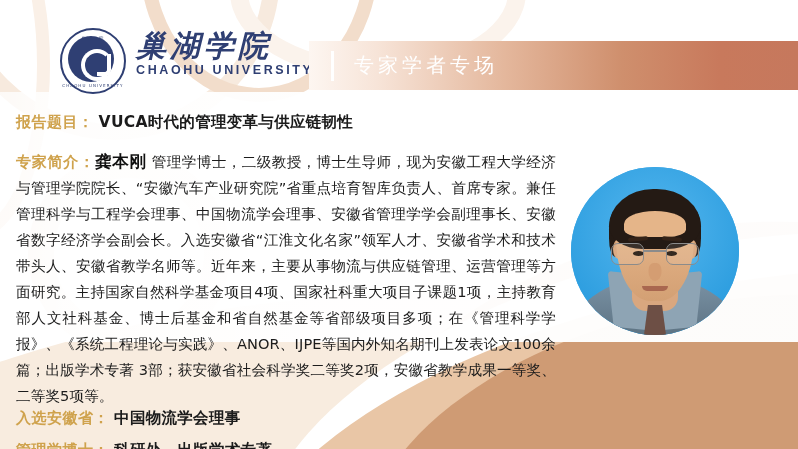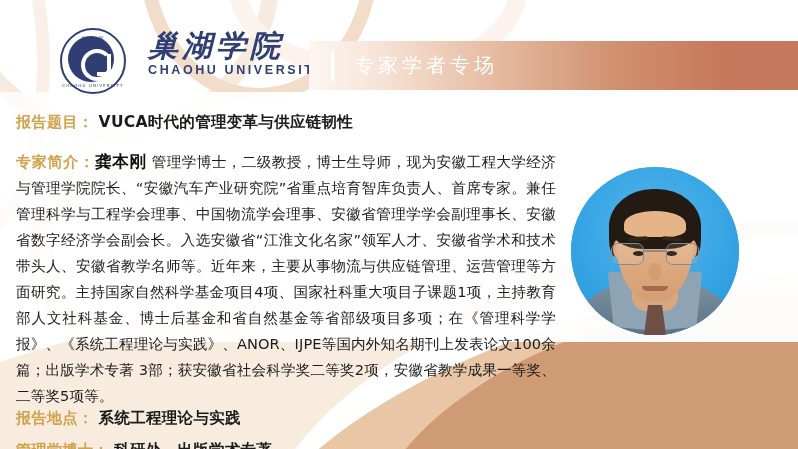--- a/index.html
+++ b/index.html
@@ -113,21 +113,20 @@
     position: absolute;
     left: 0; top: 0;
     width: 798px; height: 95px;
     z-index: 6;
   }
   .logo-block {
     position: absolute;
     left: 60px; top: 28px;
     display: flex;
     align-items: flex-start;
-    gap: 12px;
   }
   .seal {
     position: relative;
     width: 62px; height: 62px;
     border-radius: 50%;
     border: 2px solid #2f3f73;
     background: #ffffff;
     flex: none;
   }
   .seal-inner {
@@ -519,22 +518,22 @@
       <span class="label">报告题目：</span>
       <span class="value">VUCA时代的管理变革与供应链韧性</span>
     </div>
 
     <div class="bio">
       <div class="bio-para"><span class="label">专家简介：</span><span class="bio-name">龚本刚</span><span> 管理学博士，二级教授，博士生导师，现为安徽工程大学经济与管理学院院长、“安徽汽车产业研究院”省重点培育智库负责人、首席专家。兼任管理科学与工程学会理事、中国物流学会理事、安徽省管理学学会副理事长、安徽省数字经济学会副会长。入选安徽省“江淮文化名家”领军人才、安徽省学术和技术带头人、安徽省教学名师等。近年来，主要从事物流与供应链管理、运营管理等方面研究。主持国家自然科学基金项目4项、国家社科重大项目子课题1项，主持教育部人文社科基金、博士后基金和省自然基金等省部级项目多项；在《管理科学学报》、《系统工程理论与实践》、ANOR、IJPE等国内外知名期刊上发表论文100余篇；出版学术专著 3部；获安徽省社会科学奖二等奖2项，安徽省教学成果一等奖、二等奖5项等。</span></div>
     </div>
 
 
     <div class="row-place">
-      <span class="label">报告地点：</span>
-      <span class="value">系统工程理论与实践</span>
+      <span class="label">入选安徽省：</span>
+      <span class="value">中国物流学会理事</span>
     </div>
 
     <div class="row-host">
       <span class="label">管理学博士：</span>
       <span class="value">科研处、出版学术专著</span>
     </div>
 
   </div>
 </div>
 

